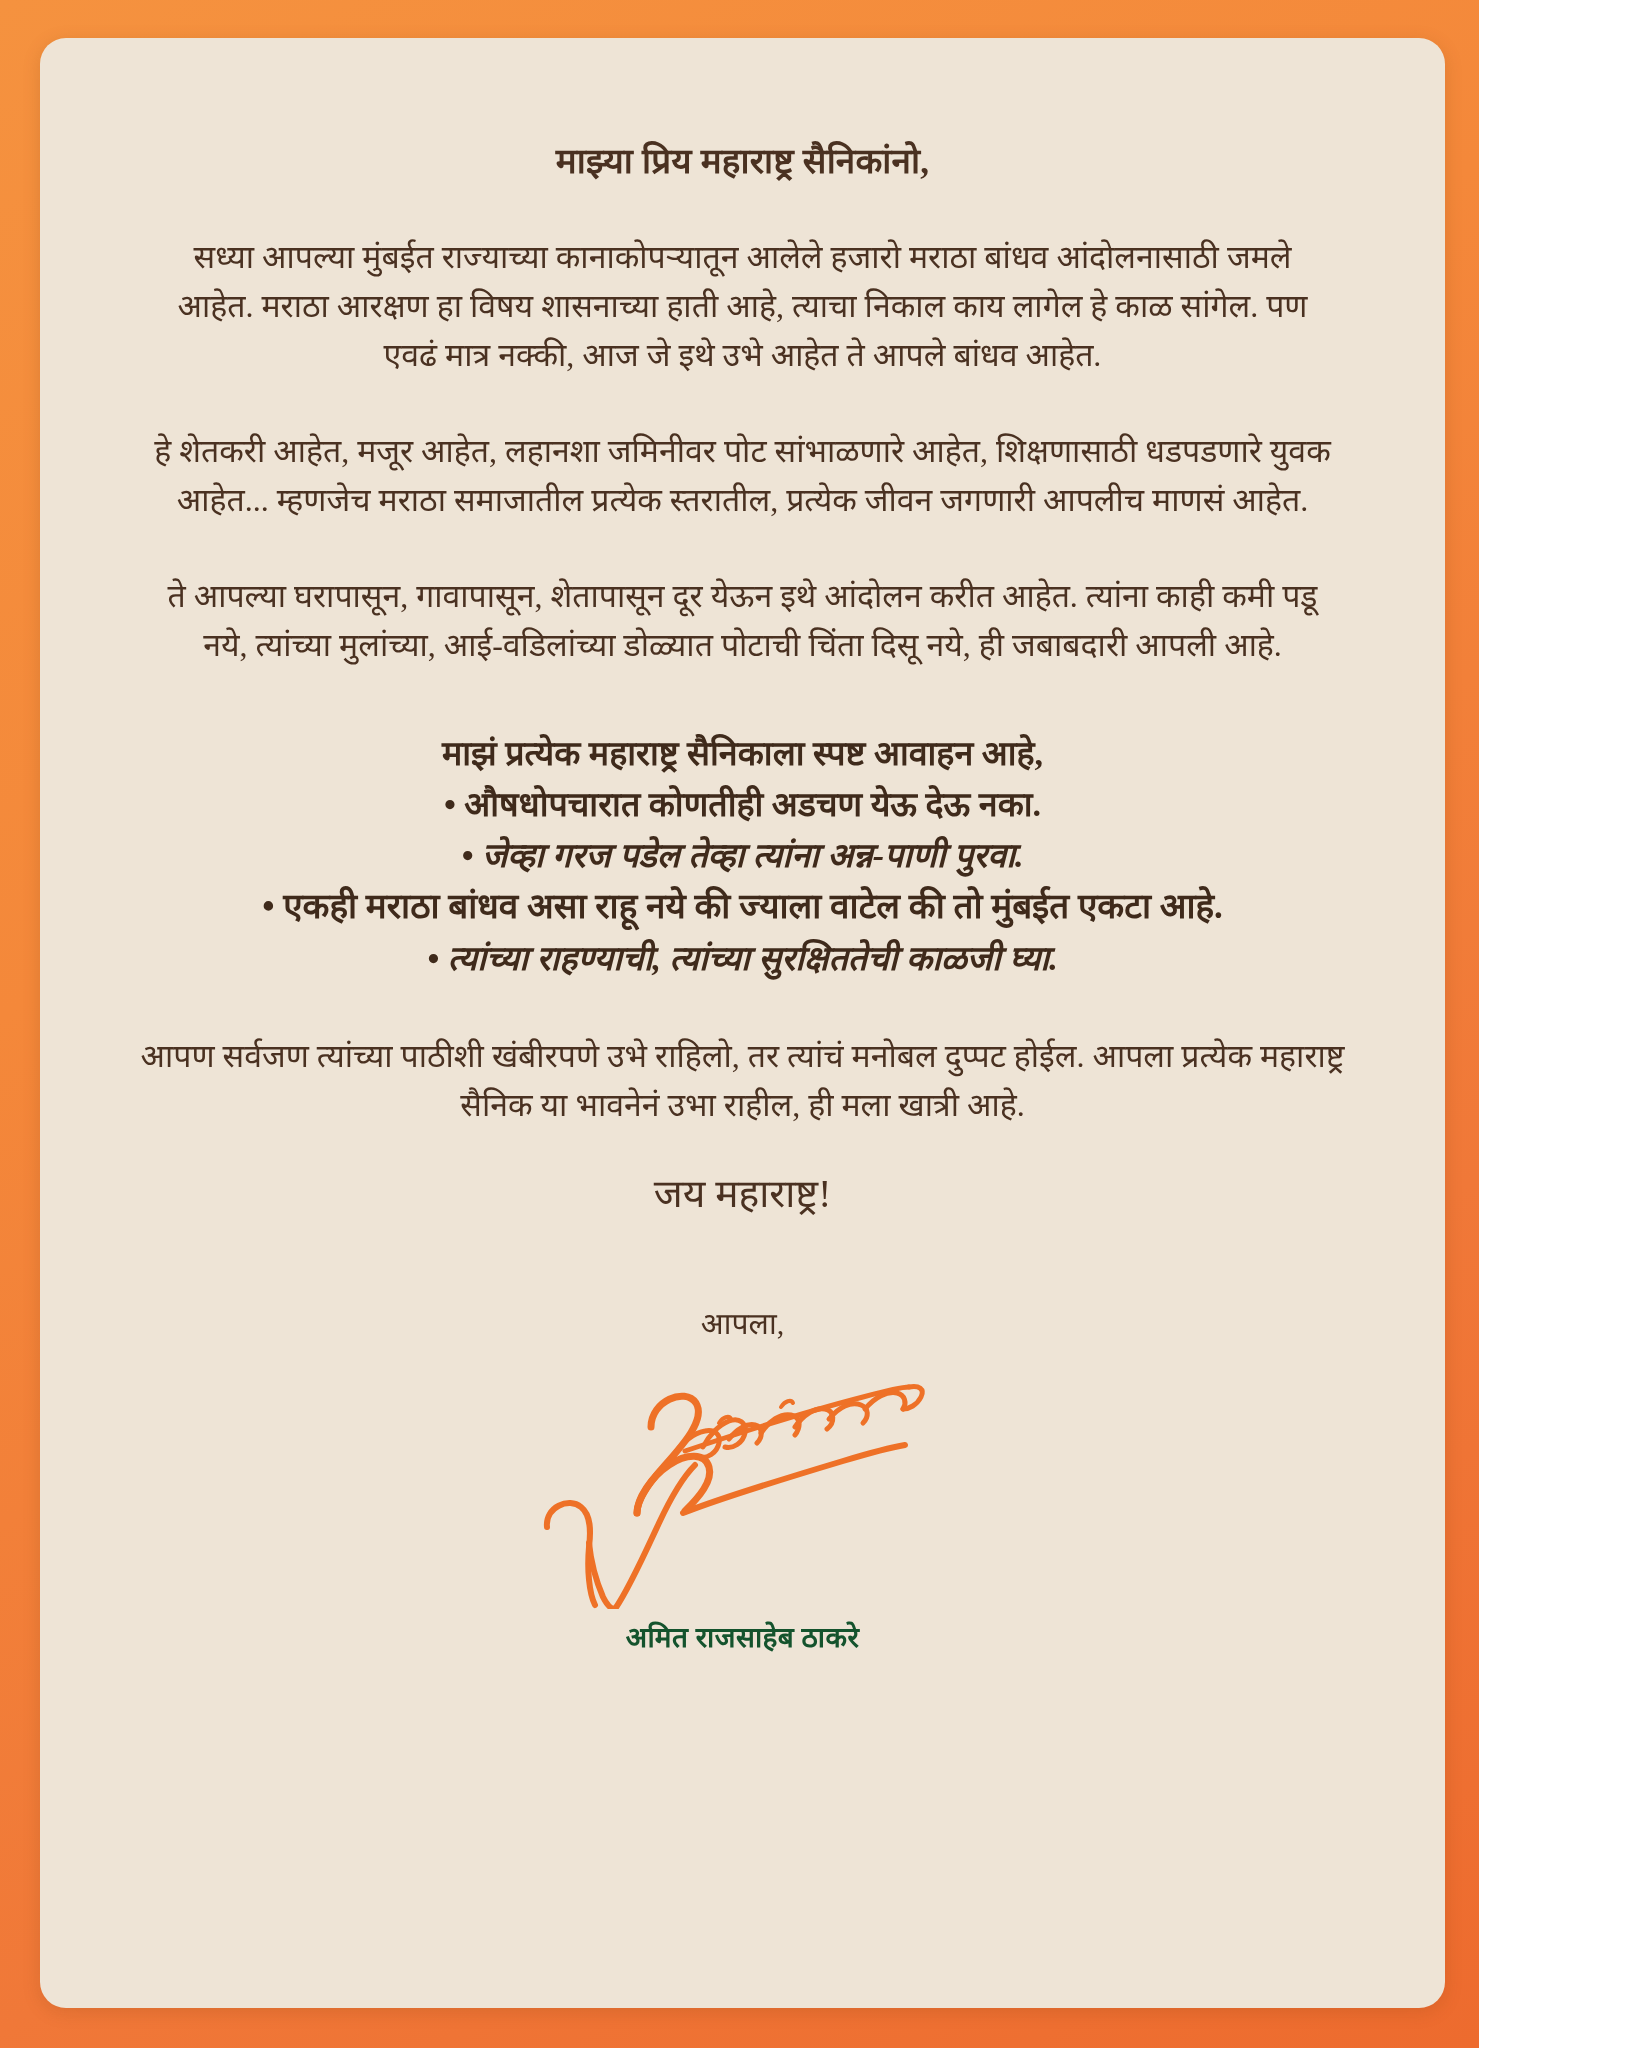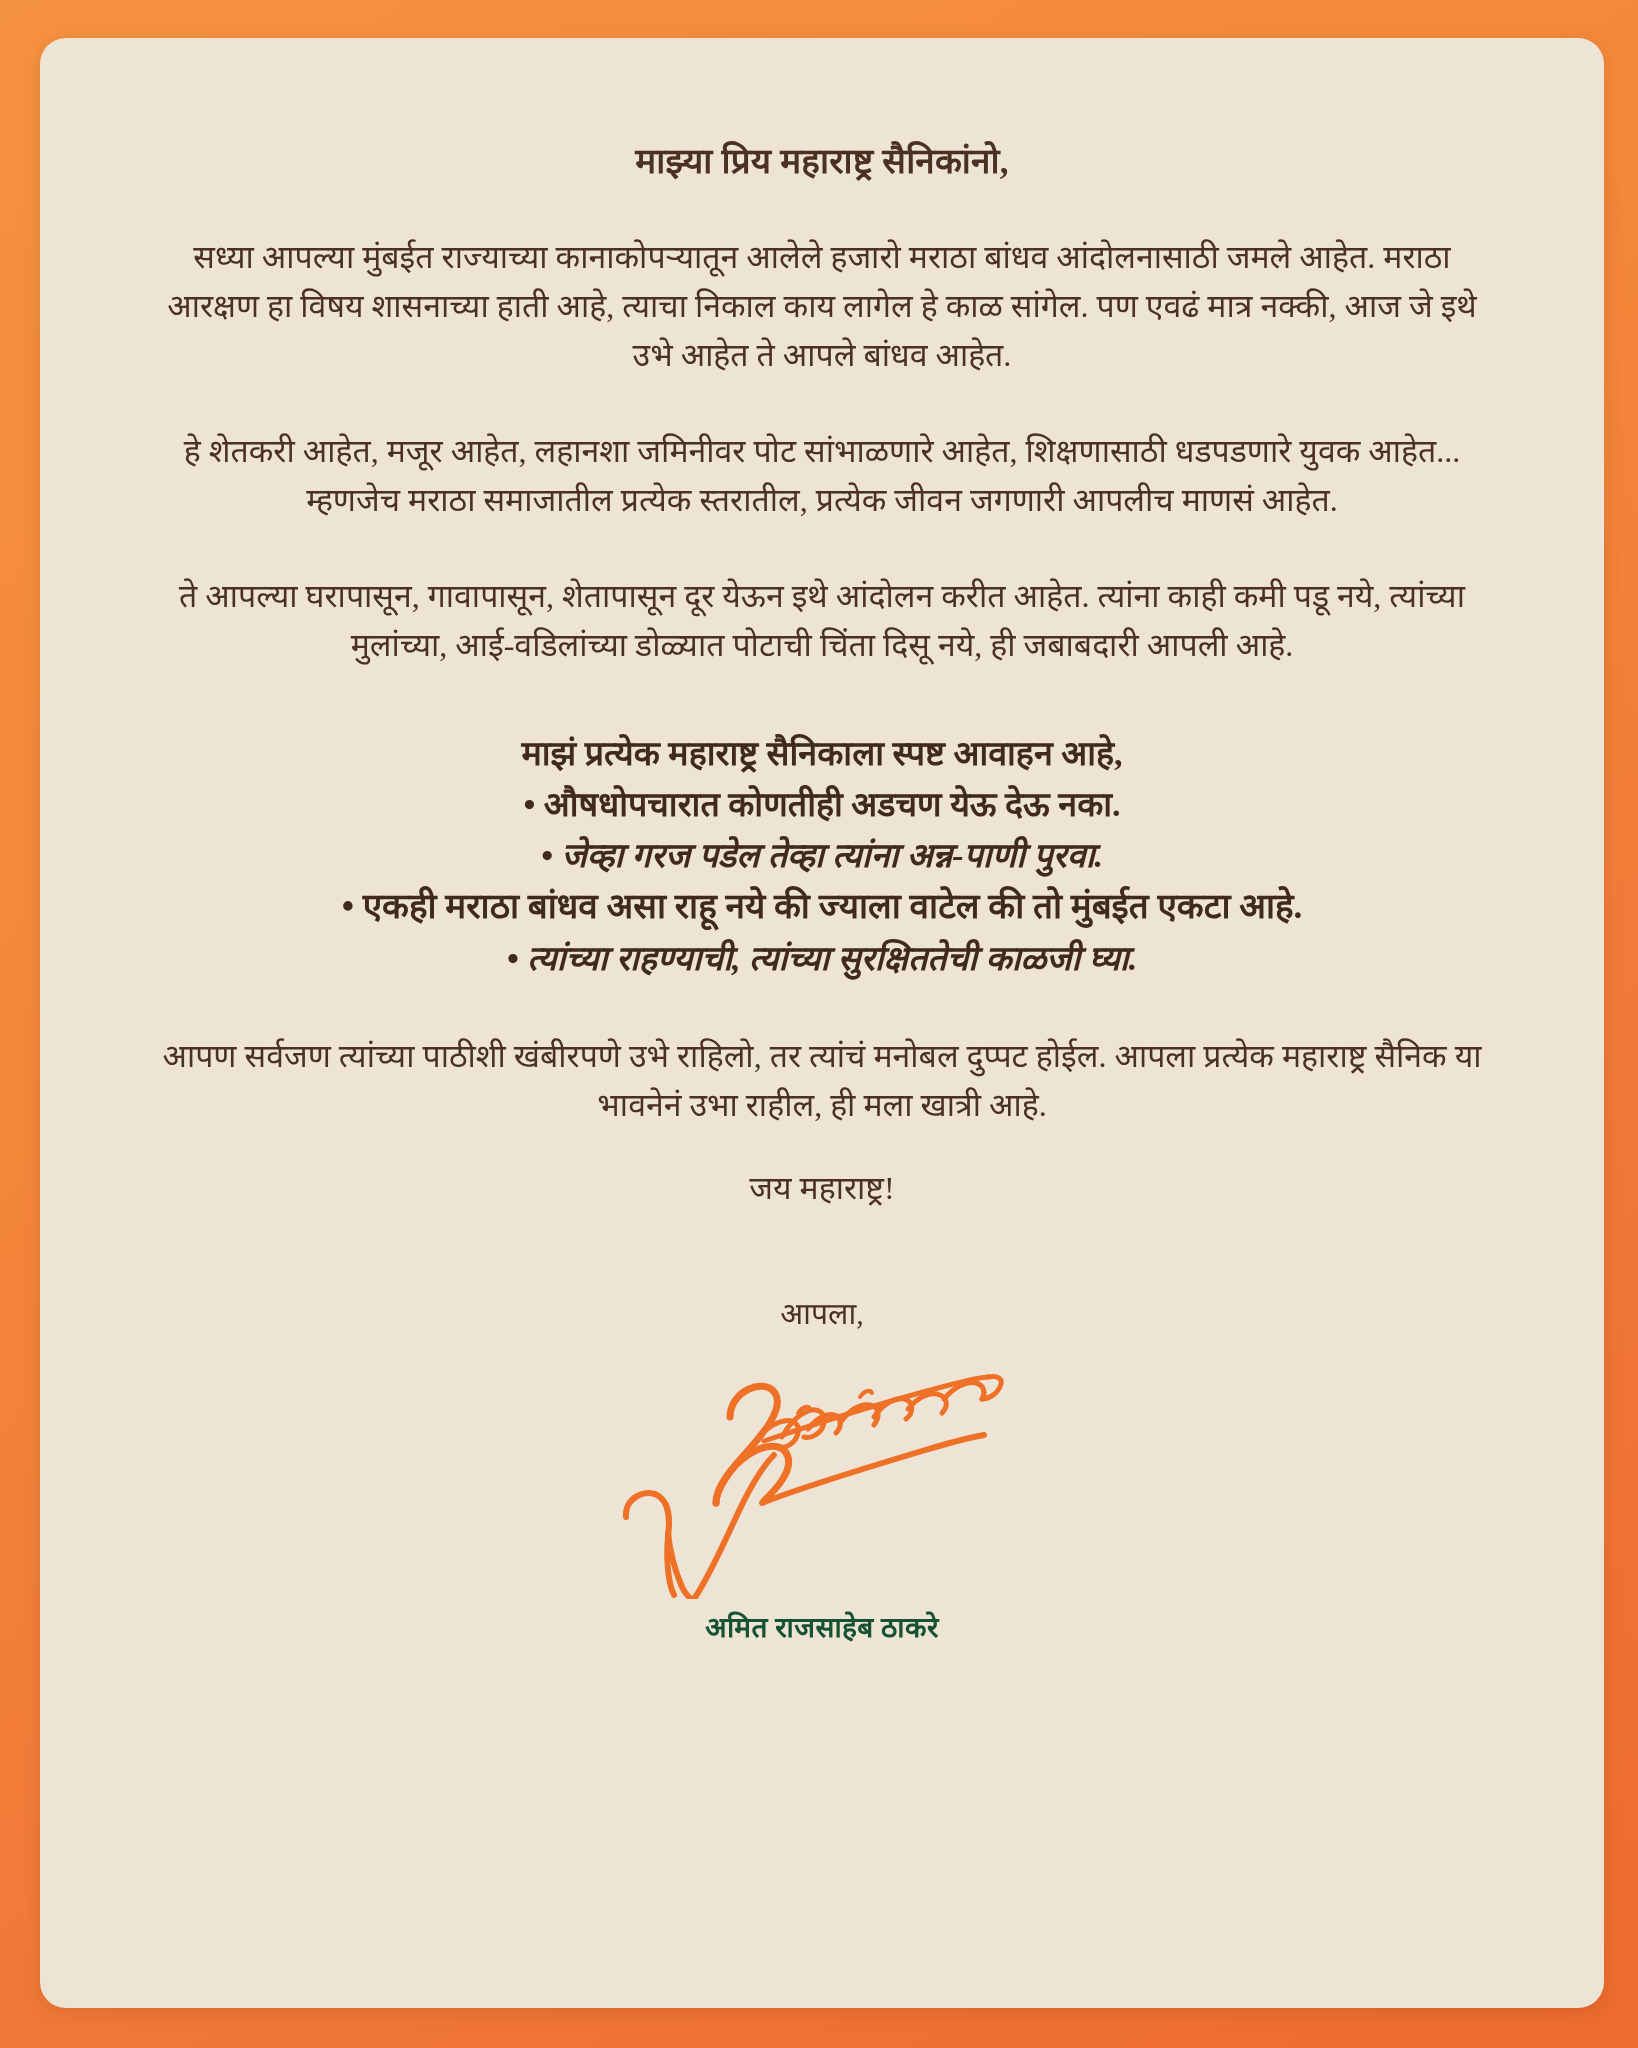--- a/index.html
+++ b/index.html
@@ -8,21 +8,21 @@
   }
   body {
     width: 1638px;
     height: 2048px;
     overflow: hidden;
     font-family: "Liberation Serif", "DejaVu Serif", serif;
   }
 
   .poster {
     position: relative;
-    width: 1638px;
+    width: 1479px;
     height: 2048px;
     box-sizing: border-box;
     background: linear-gradient(150deg, #F5923F 0%, #F4883A 35%, #F07838 70%, #ED6B2E 100%);
     padding: 38px 34px 40px 40px;
   }
 
   .card {
     position: relative;
     width: 100%;
     height: 100%;
@@ -77,21 +77,21 @@
 
   .bullet.italicish {
     font-style: italic;
   }
 
   .bullet.wide {
     font-size: 35px;
   }
 
   .jai {
-    font-size: 32px;
+    font-size: 39px;
     margin: 36px 0 0 0;
     color: #4A3121;
   }
 
   .closing {
     margin-top: 84px;
     font-size: 30px;
     color: #4A3121;
   }
 

